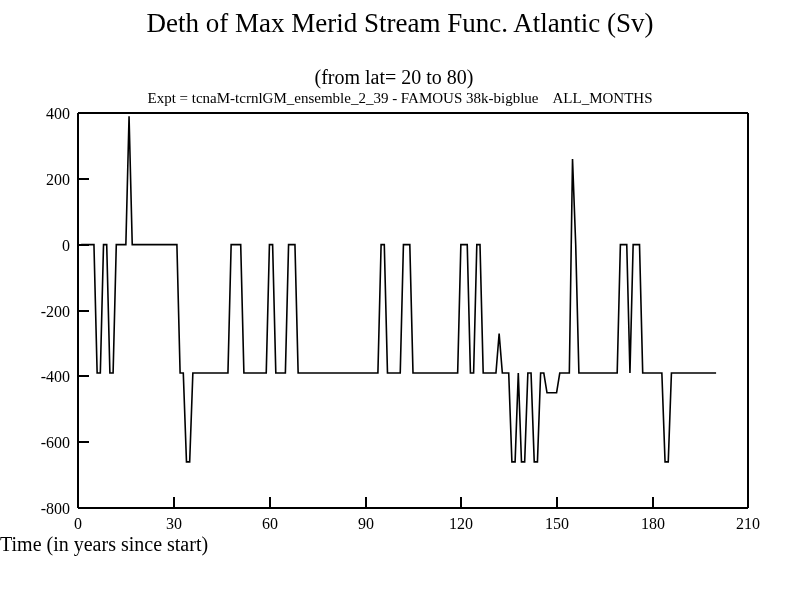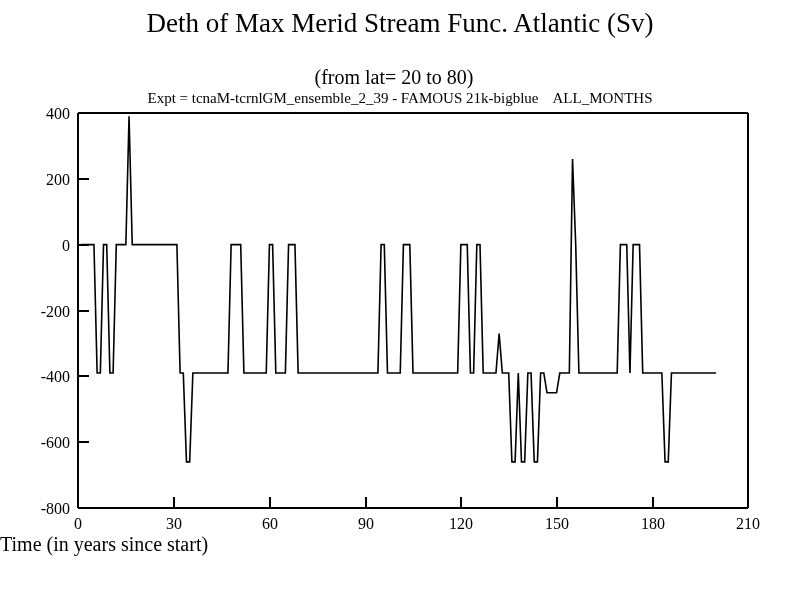--- a/index.html
+++ b/index.html
@@ -75,21 +75,21 @@
   }
 </style>
 </head>
 <body>
 
 <div id="chart-root">
 
   <div class="title-main">Deth of Max Merid Stream Func. Atlantic (Sv)</div>
   <div class="title-sub">(from lat= 20 to 80)</div>
   <div class="title-expt">
-    <span>Expt = tcnaM-tcrnlGM_ensemble_2_39 - FAMOUS 21k-bigblue</span><span class="months">ALL_MONTHS</span>
+    <span>Expt = tcnaM-tcrnlGM_ensemble_2_39 - FAMOUS 38k-bigblue</span><span class="months">ALL_MONTHS</span>
   </div>
 
   <svg class="plot" width="800" height="600">
 
     <g>
       <line x1="78" y1="113" x2="78" y2="508" stroke="#000" stroke-width="2"></line>
       <line x1="78" y1="508" x2="748" y2="508" stroke="#000" stroke-width="2"></line>
       <line x1="78" y1="113" x2="748" y2="113" stroke="#000" stroke-width="2"></line>
       <line x1="748" y1="113" x2="748" y2="508" stroke="#000" stroke-width="2"></line>
     </g>

